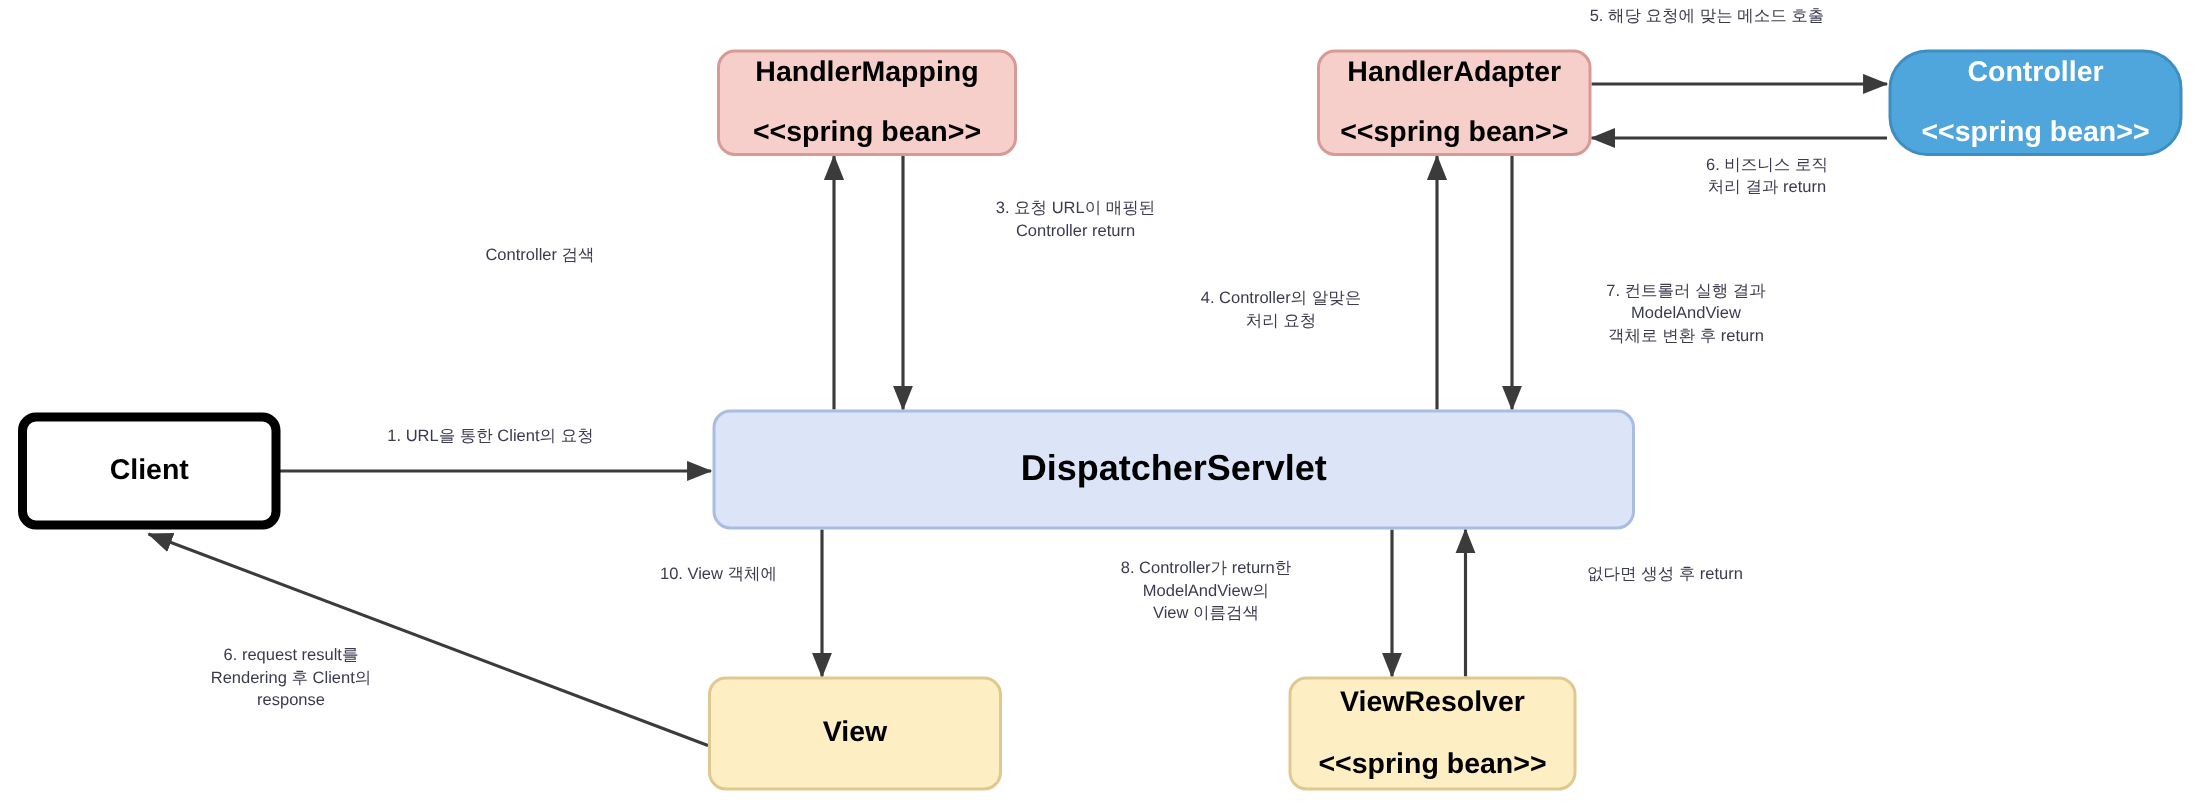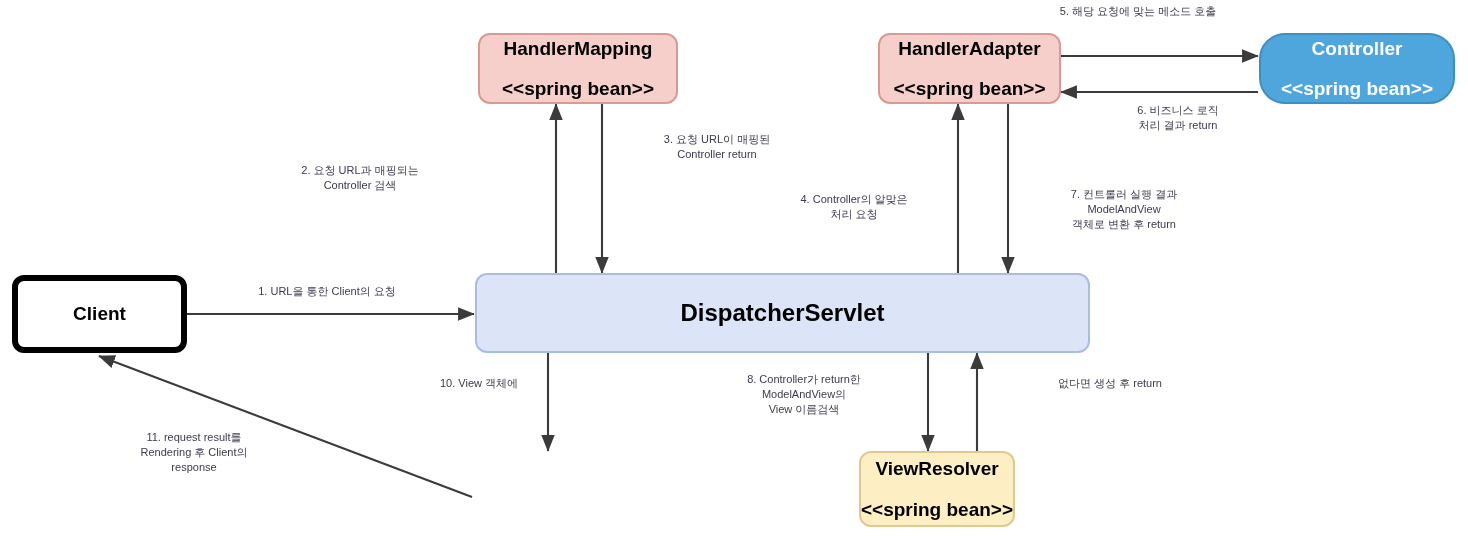--- a/index.html
+++ b/index.html
@@ -130,32 +130,34 @@
 
   <div class="node node-blue" style="left:1259px; top:33px; width:196px; height:71px;border-radius:26px;">
     <span class="ln">Controller</span>
     <span class="ln">&lt;&lt;spring bean&gt;&gt;</span>
   </div>
 
   <div class="node node-disp" style="left:475px; top:273px; width:615px; height:80px;">
     <span class="ln">DispatcherServlet</span>
   </div>
 
-
-  <div class="node node-yellow" style="left:859px; top:451px; width:156px; height:76px;">
+  <div class="node node-yellow" style="left:472px; top:451px; width:196px; height:76px;">
+    <span class="ln">View</span>
+  </div>
+
+  <div class="node node-yellow" style="left:859px; top:451px; width:192px; height:76px;">
     <span class="ln">ViewResolver</span>
     <span class="ln">&lt;&lt;spring bean&gt;&gt;</span>
   </div>
 
   <div class="lbl" style="left:196px; top:284px; width:262px;">
     <span class="ln">1. URL을 통한 Client의 요청</span>
   </div>
 
   <div class="lbl" style="left:185px; top:163px; width:350px;">
-    <span class="ln">2. 요청 URL과 매핑되는</span>
     <span class="ln">Controller 검색</span>
   </div>
 
   <div class="lbl" style="left:612px; top:132px; width:210px;">
     <span class="ln">3. 요청 URL이 매핑된</span>
     <span class="ln">Controller return</span>
   </div>
 
   <div class="lbl" style="left:756px; top:192px; width:196px;">
     <span class="ln">4. Controller의 알맞은</span>
@@ -185,18 +187,18 @@
 
   <div class="lbl" style="left:986px; top:376px; width:248px;">
     <span class="ln">없다면 생성 후 return</span>
   </div>
 
   <div class="lbl" style="left:346px; top:376px; width:266px;">
     <span class="ln">10. View 객체에</span>
   </div>
 
   <div class="lbl" style="left:78px; top:430px; width:232px;">
-    <span class="ln">11. request result를</span>
+    <span class="ln">6. request result를</span>
     <span class="ln">Rendering 후 Client의</span>
     <span class="ln">response</span>
   </div>
 
 </div>
 
 </body></html>

